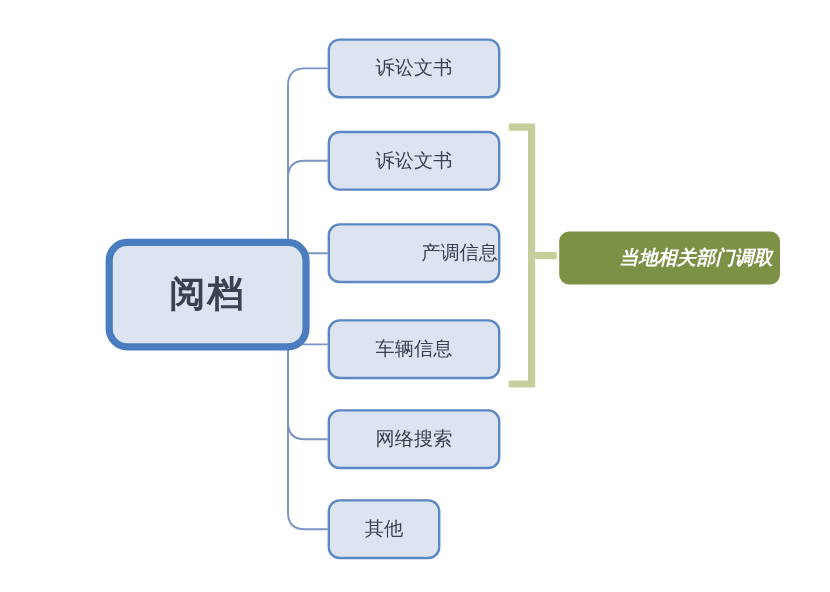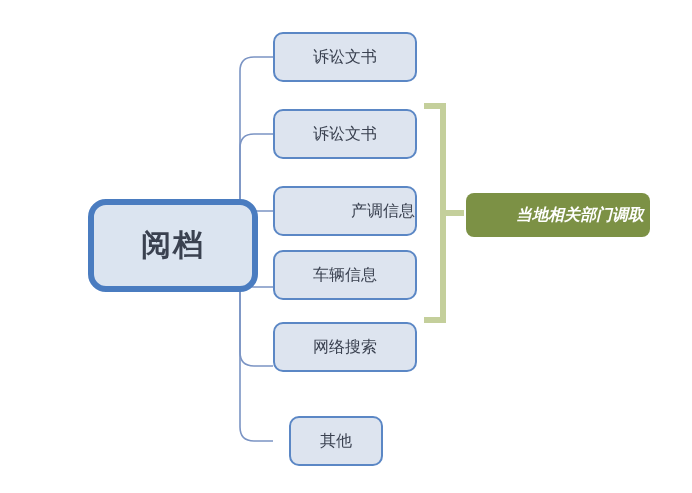--- a/index.html
+++ b/index.html
@@ -61,23 +61,23 @@
     width: 144px;
     height: 50px;
     background: var(--child-fill, #dde4ef);
     border: 2px solid var(--child-border, #5b87c5);
     border-radius: 10px;
     font-size: 16px;
   }
   .c0 { top: 32px; }
   .c1 { top: 109px; }
   .c2 { top: 186px; justify-content: flex-end; }
-  .c3 { top: 250px; text-align: center; }
-  .c4 { top: 322px; }
-  .c5 { top: 416px; width: 94px; margin-left: 16px; }
+  .c3 { top: 266px; text-align: center; }
+  .c4 { top: 341px; }
+  .c5 { top: 416px; width: 94px; }
   .annotation {
     position: absolute;
     left: 466px;
     top: 193px;
     width: 184px;
     height: 44px;
     box-sizing: border-box;
     background: var(--annotation-bg, #7c9145);
     border-radius: 8px;
     display: flex;

